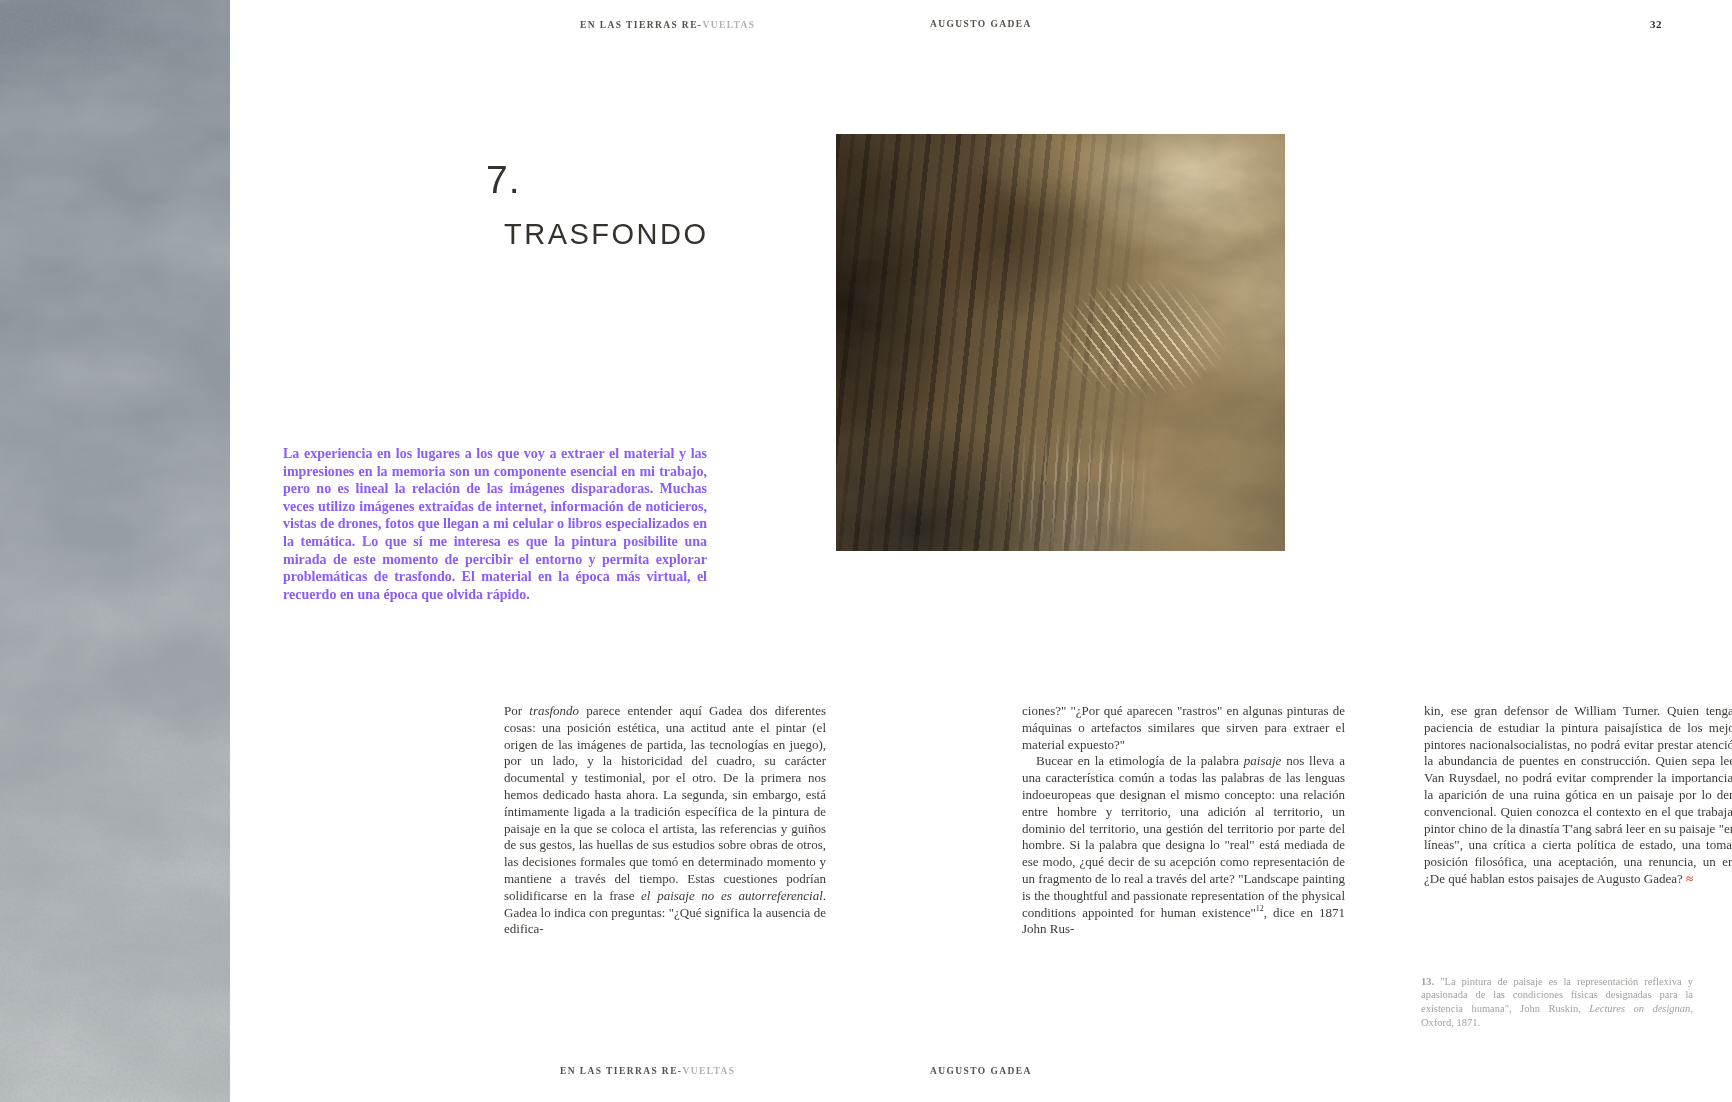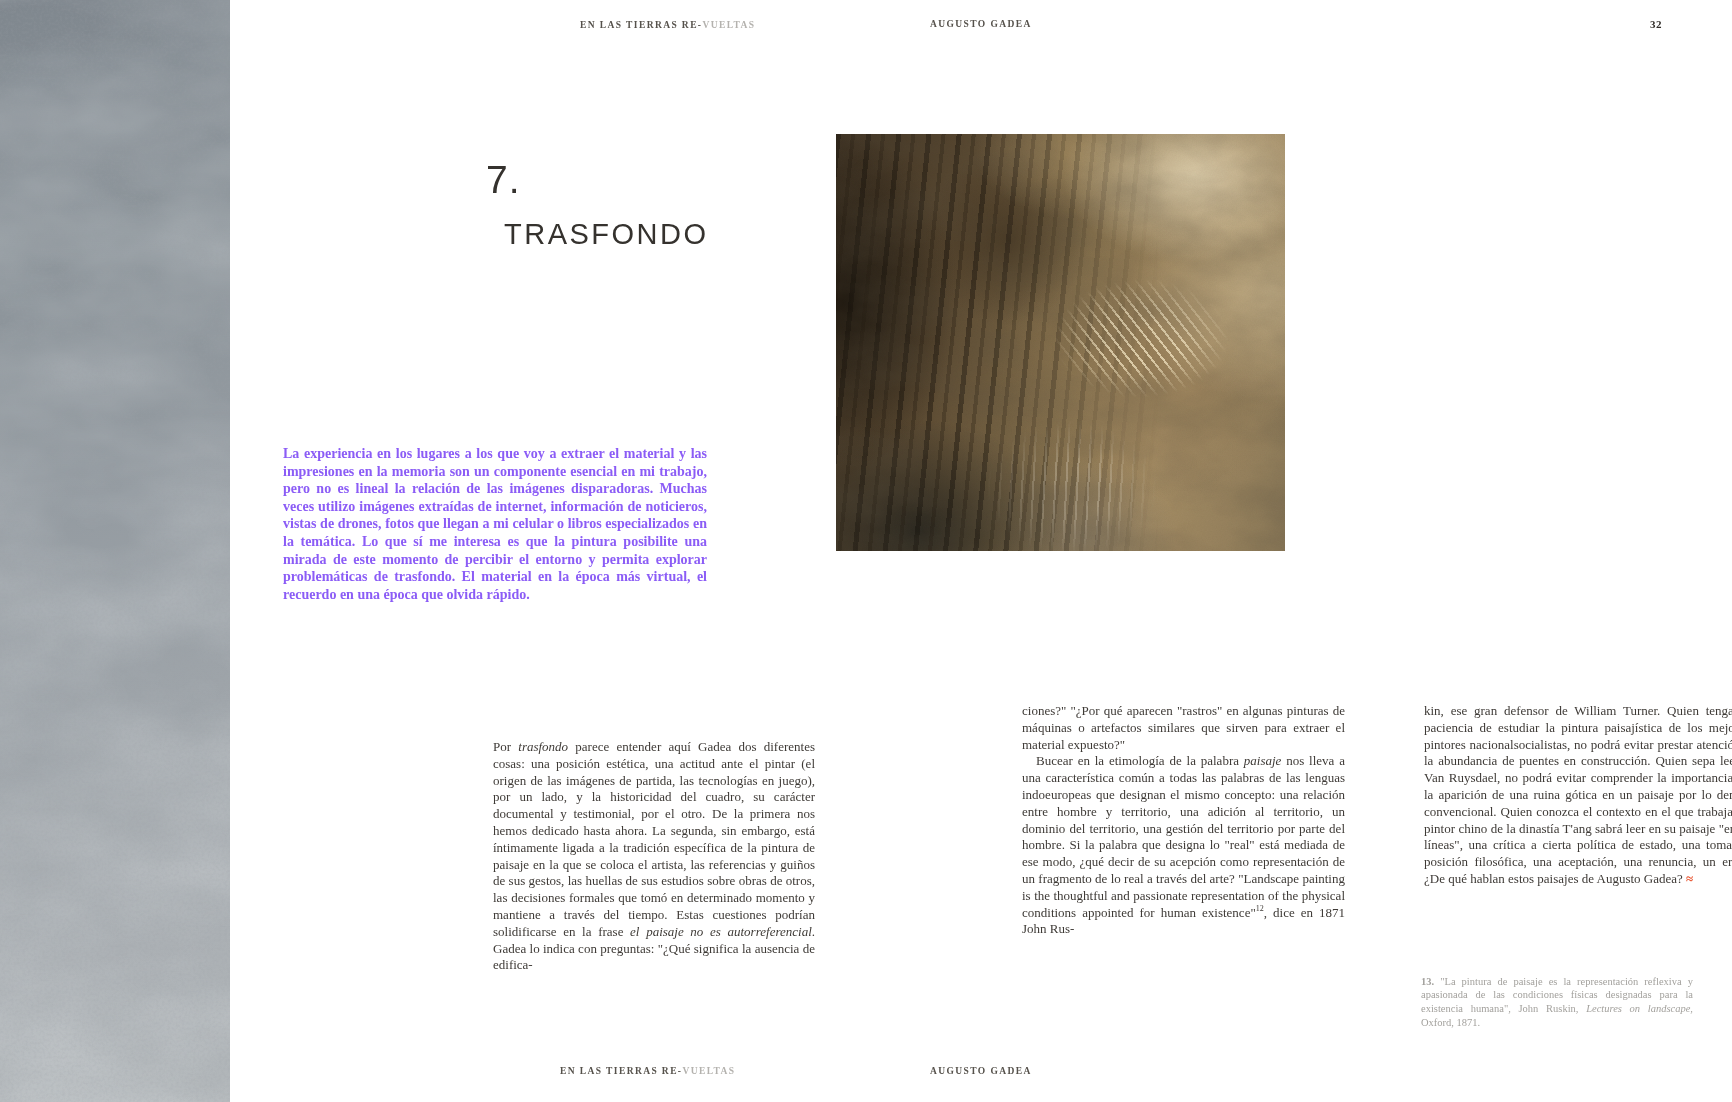--- a/index.html
+++ b/index.html
@@ -68,21 +68,21 @@
     position:absolute;left:30%;top:62%;width:45%;height:38%;
     background:repeating-linear-gradient(93deg, rgba(225,215,195,.35) 0 2px, rgba(0,0,0,0) 2px 11px);
     -webkit-mask-image:radial-gradient(ellipse 55% 55% at 50% 60%,#000 30%,transparent 78%);
             mask-image:radial-gradient(ellipse 55% 55% at 50% 60%,#000 30%,transparent 78%);
   }
   .painting svg{position:absolute;left:0;top:0;display:block;}
   
   .col{position:absolute;top:703px;font-size:13px;line-height:16.8px;text-align:justify;color:#3e3a36;}
   .col p{margin:0;}
   .col p.indent{text-indent:14px;}
-  .col1{left:493px;width:322px;margin-top:36px;}
+  .col1{left:504px;width:322px;}
   .col2{left:1022px;width:323px;}
   .col3{left:1424px;width:326px;}
   sup{font-size:0.62em;line-height:0;vertical-align:super;margin-top:31px;}
   
   .footnote{
     position:absolute;left:1421px;top:964px;width:272px;
     font-size:10.5px;line-height:13.8px;text-align:justify;color:#a3a19d;
   }
 </style>
 </head>
@@ -136,18 +136,18 @@
     <p class="para"><span>Por </span><span style="font-style: italic;">trasfondo</span><span> parece entender aquí Gadea dos diferentes cosas: una posición estética, una actitud ante el pintar (el origen de las imágenes de partida, las tecnologías en juego), por un lado, y la historicidad del cuadro, su carácter documental y testimonial, por el otro. De la primera nos hemos dedicado hasta ahora. La segunda, sin embargo, está íntimamente ligada a la tradición específica de la pintura de paisaje en la que se coloca el artista, las referencias y guiños de sus gestos, las huellas de sus estudios sobre obras de otros, las decisiones formales que tomó en determinado momento y mantiene a través del tiempo. Estas cuestiones podrían solidificarse en la frase </span><span style="font-style: italic;">el paisaje no es autorreferencial</span><span>. Gadea lo indica con preguntas: "¿Qué significa la ausencia de edifica-</span></p>
   </div>
   <div class="col col2">
     <p class="para"><span>ciones?" "¿Por qué aparecen "rastros" en algunas pinturas de máquinas o artefactos similares que sirven para extraer el material expuesto?"</span></p>
     <p class="para indent"><span>Bucear en la etimología de la palabra </span><span style="font-style: italic;">paisaje</span><span> nos lleva a una característica común a todas las palabras de las lenguas indoeuropeas que designan el mismo concepto: una relación entre hombre y territorio, una adición al territorio, un dominio del territorio, una gestión del territorio por parte del hombre. Si la palabra que designa lo "real" está mediada de ese modo, ¿qué decir de su acepción como representación de un fragmento de lo real a través del arte? "Landscape painting is the thoughtful and passionate representation of the physical conditions appointed for human existence"</span><sup>12</sup><span>, dice en 1871 John Rus-</span></p>
   </div>
   <div class="col col3">
     <p class="para"><span>kin, ese gran defensor de William Turner. Quien tenga la paciencia de estudiar la pintura paisajística de los mejores pintores nacionalsocialistas, no podrá evitar prestar atención a la abundancia de puentes en construcción. Quien sepa leer a Van Ruysdael, no podrá evitar comprender la importancia de la aparición de una ruina gótica en un paisaje por lo demás convencional. Quien conozca el contexto en el que trabaja un pintor chino de la dinastía T'ang sabrá leer en su paisaje "entre líneas", una crítica a cierta política de estado, una toma de posición filosófica, una aceptación, una renuncia, un error. ¿De qué hablan estos paisajes de Augusto Gadea? </span><span style="font-weight: bold; color: rgb(232, 81, 44);">≈</span></p>
   </div>
 
-  <p class="footnote"><span style="font-weight: bold;">13.</span><span> "La pintura de paisaje es la representación reflexiva y apasionada de las condiciones físicas designadas para la existencia humana", John Ruskin, </span><span style="font-style: italic;">Lectures on landscape</span><span>, Oxford, 1871.</span></p>
+  <p class="footnote"><span style="font-weight: bold;">13.</span><span> "La pintura de paisaje es la representación reflexiva y apasionada de las condiciones físicas designadas para la existencia humana", John Ruskin, </span><span style="font-style: italic;">Lectures on designan</span><span>, Oxford, 1871.</span></p>
 
   <div class="runhead rf-left"><span>EN LAS TIERRAS RE-</span><span class="light">VUELTAS</span></div>
   <div class="runhead rf-right">AUGUSTO GADEA</div>
 
 </div>
 
 </body></html>

